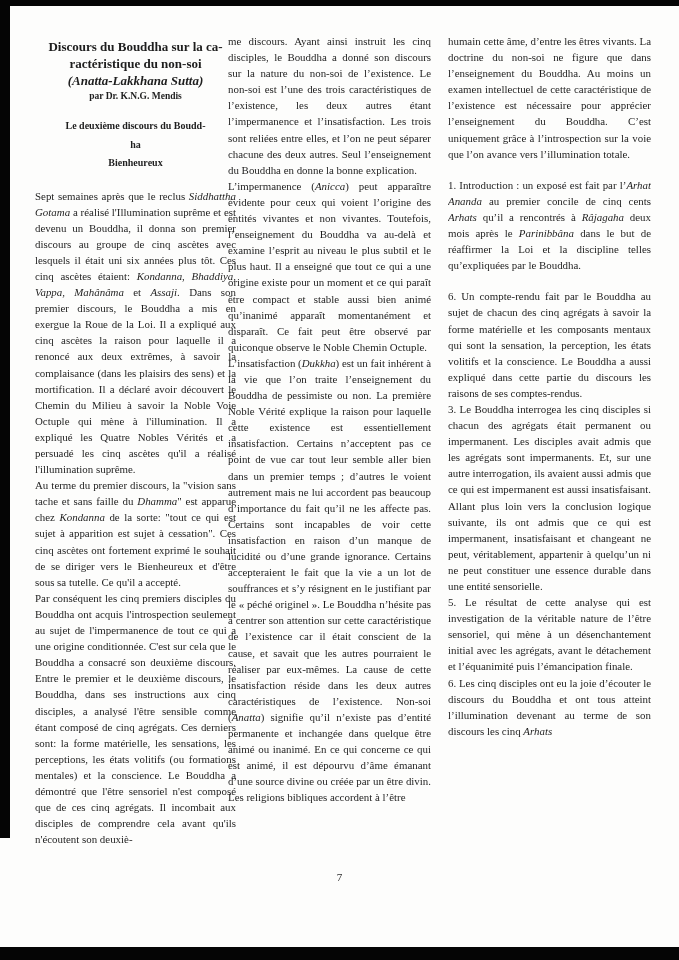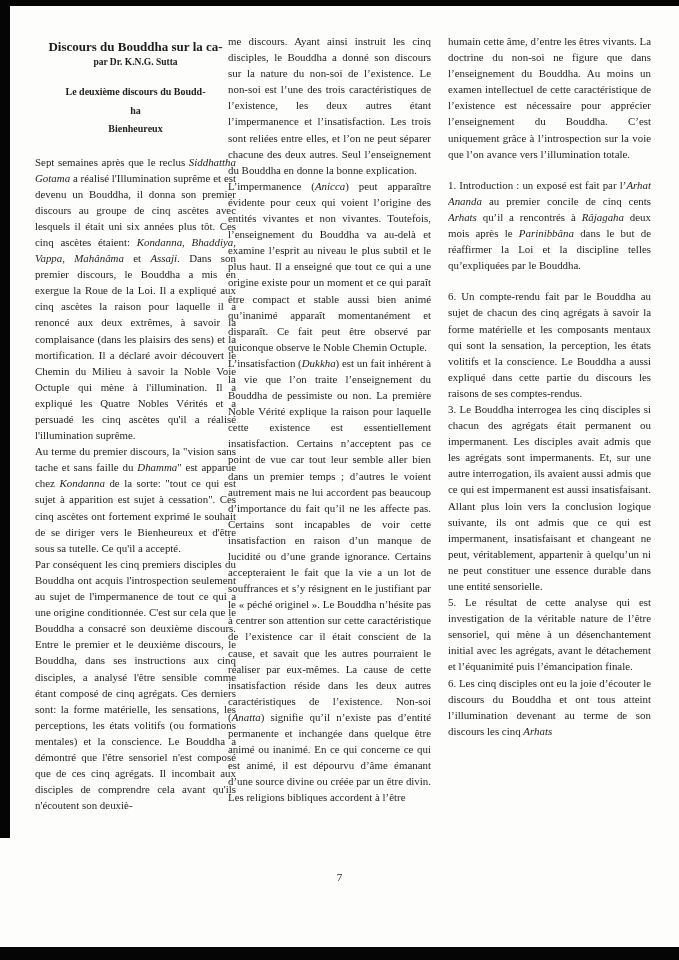--- a/index.html
+++ b/index.html
@@ -58,21 +58,23 @@
 
 <div class="page">
 
   <div class="edge-top"></div>
   <div class="edge-left"></div>
   <div class="edge-bottom"></div>
 
   <div class="col col-1">
     <div class="doc-title">
       <div class="title-line">Discours du Bouddha sur la ca-</div>
-      <div class="byline">par Dr. K.N.G. Sutta</div>
+      <div class="title-line">ractéristique du non-soi</div>
+      <div class="subtitle">(Anatta-Lakkhana Sutta)</div>
+      <div class="byline">par Dr. K.N.G. Mendis</div>
       <div class="section-head">
         <div class="section-line">Le deuxième discours du Boudd-</div>
         <div class="section-line">ha</div>
         <div class="section-line">Bienheureux</div>
       </div>
     </div>
     <div class="body-text">
         <p class="para"><span>Sept semaines après que le reclus </span><span class="it">Siddhattha Gotama</span><span> a réalisé l'Illumination suprême et est devenu un Bouddha, il donna son premier discours au groupe de cinq ascètes avec lesquels il était uni six années plus tôt. Ces cinq ascètes étaient: </span><span class="it">Kondanna</span><span>, </span><span class="it">Bhaddiya</span><span>, </span><span class="it">Vappa</span><span>, </span><span class="it">Mahânâma</span><span> et </span><span class="it">Assaji</span><span>. Dans son premier discours, le Bouddha a mis en exergue la Roue de la Loi. Il a expliqué aux cinq ascètes la raison pour laquelle il a renoncé aux deux extrêmes, à savoir la complaisance (dans les plaisirs des sens) et la mortification. Il a déclaré avoir découvert le Chemin du Milieu à savoir la Noble Voie Octuple qui mène à l'illumination. Il a expliqué les Quatre Nobles Vérités et a persuadé les cinq ascètes qu'il a réalisé l'illumination suprême.</span></p>
         <p class="para"><span>Au terme du premier discours, la "vision sans tache et sans faille du </span><span class="it">Dhamma</span><span>" est apparue chez </span><span class="it">Kondanna</span><span> de la sorte: "tout ce qui est sujet à apparition est sujet à cessation". Ces cinq ascètes ont fortement exprimé le souhait de se diriger vers le Bienheureux et d'être sous sa tutelle. Ce qu'il a accepté.</span></p>
         <p class="para"><span>Par conséquent les cinq premiers disciples du Bouddha ont acquis l'introspection seulement au sujet de l'impermanence de tout ce qui a une origine conditionnée. C'est sur cela que le Bouddha a consacré son deuxième discours. Entre le premier et le deuxième discours, le Bouddha, dans ses instructions aux cinq disciples, a analysé l'être sensible comme étant composé de cinq agrégats. Ces derniers sont: la forme matérielle, les sensations, les perceptions, les états volitifs (ou formations mentales) et la conscience. Le Bouddha a démontré que l'être sensoriel n'est composé que de ces cinq agrégats. Il incombait aux disciples de comprendre cela avant qu'ils n'écoutent son deuxiè-</span></p>

